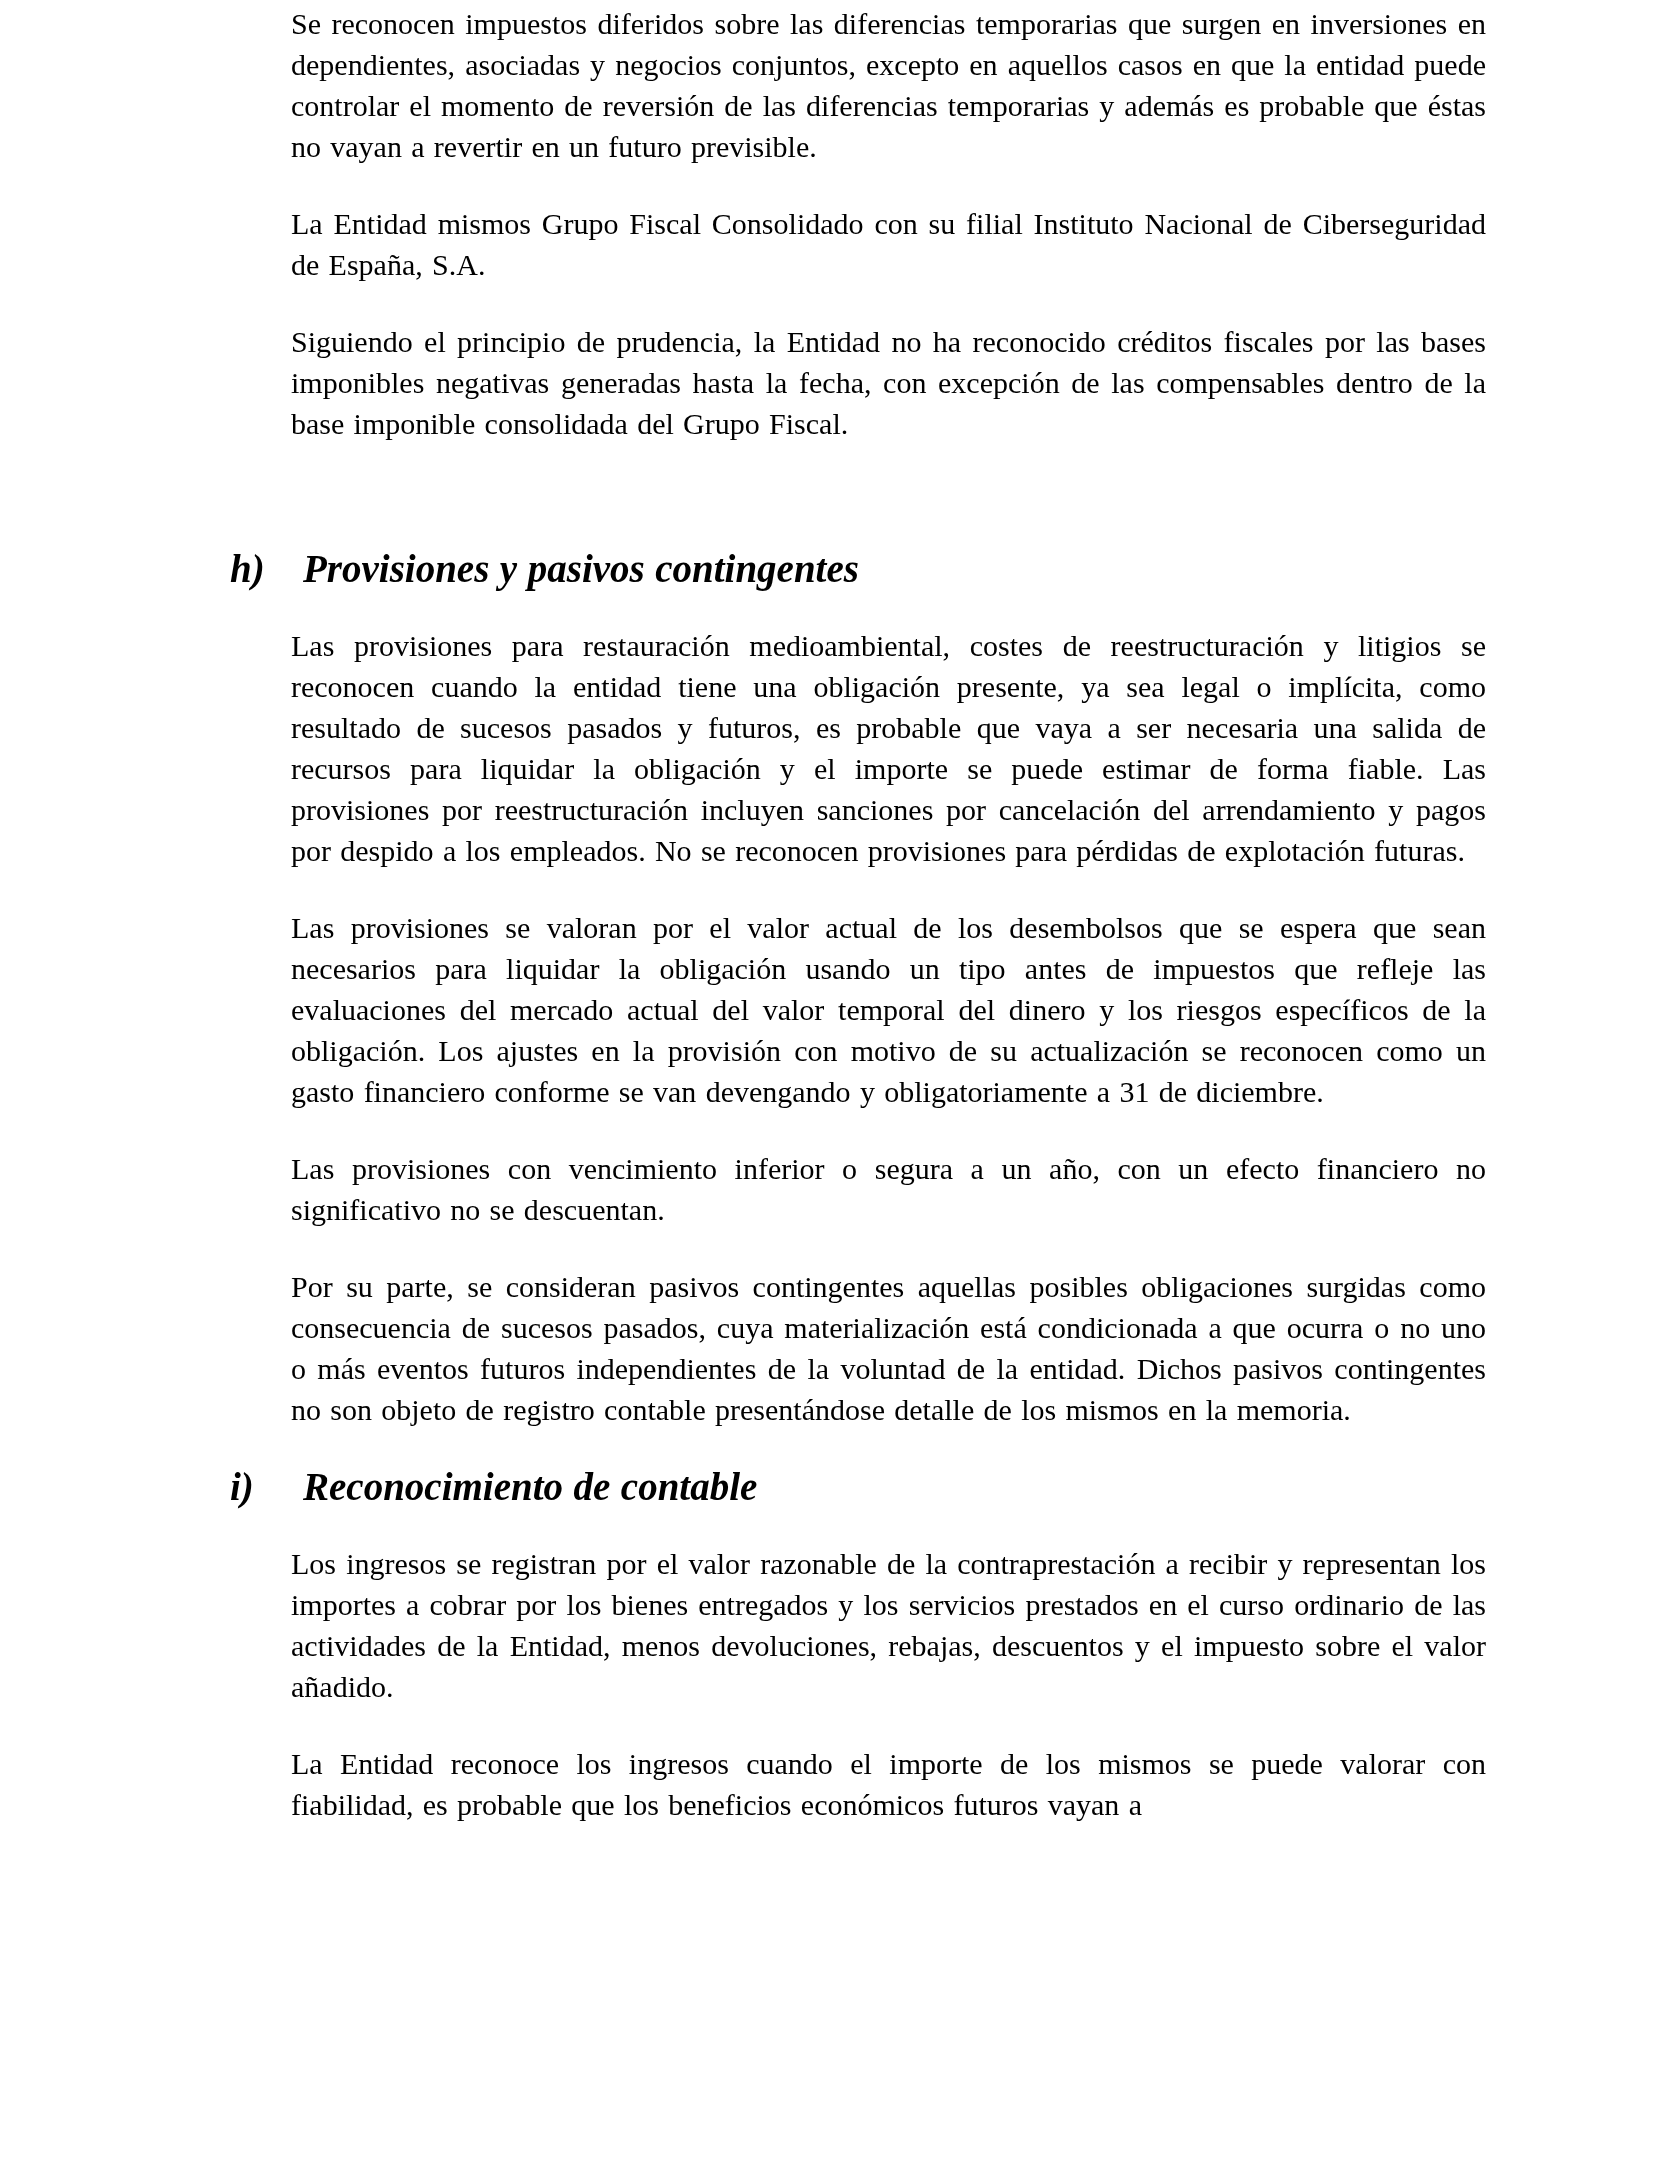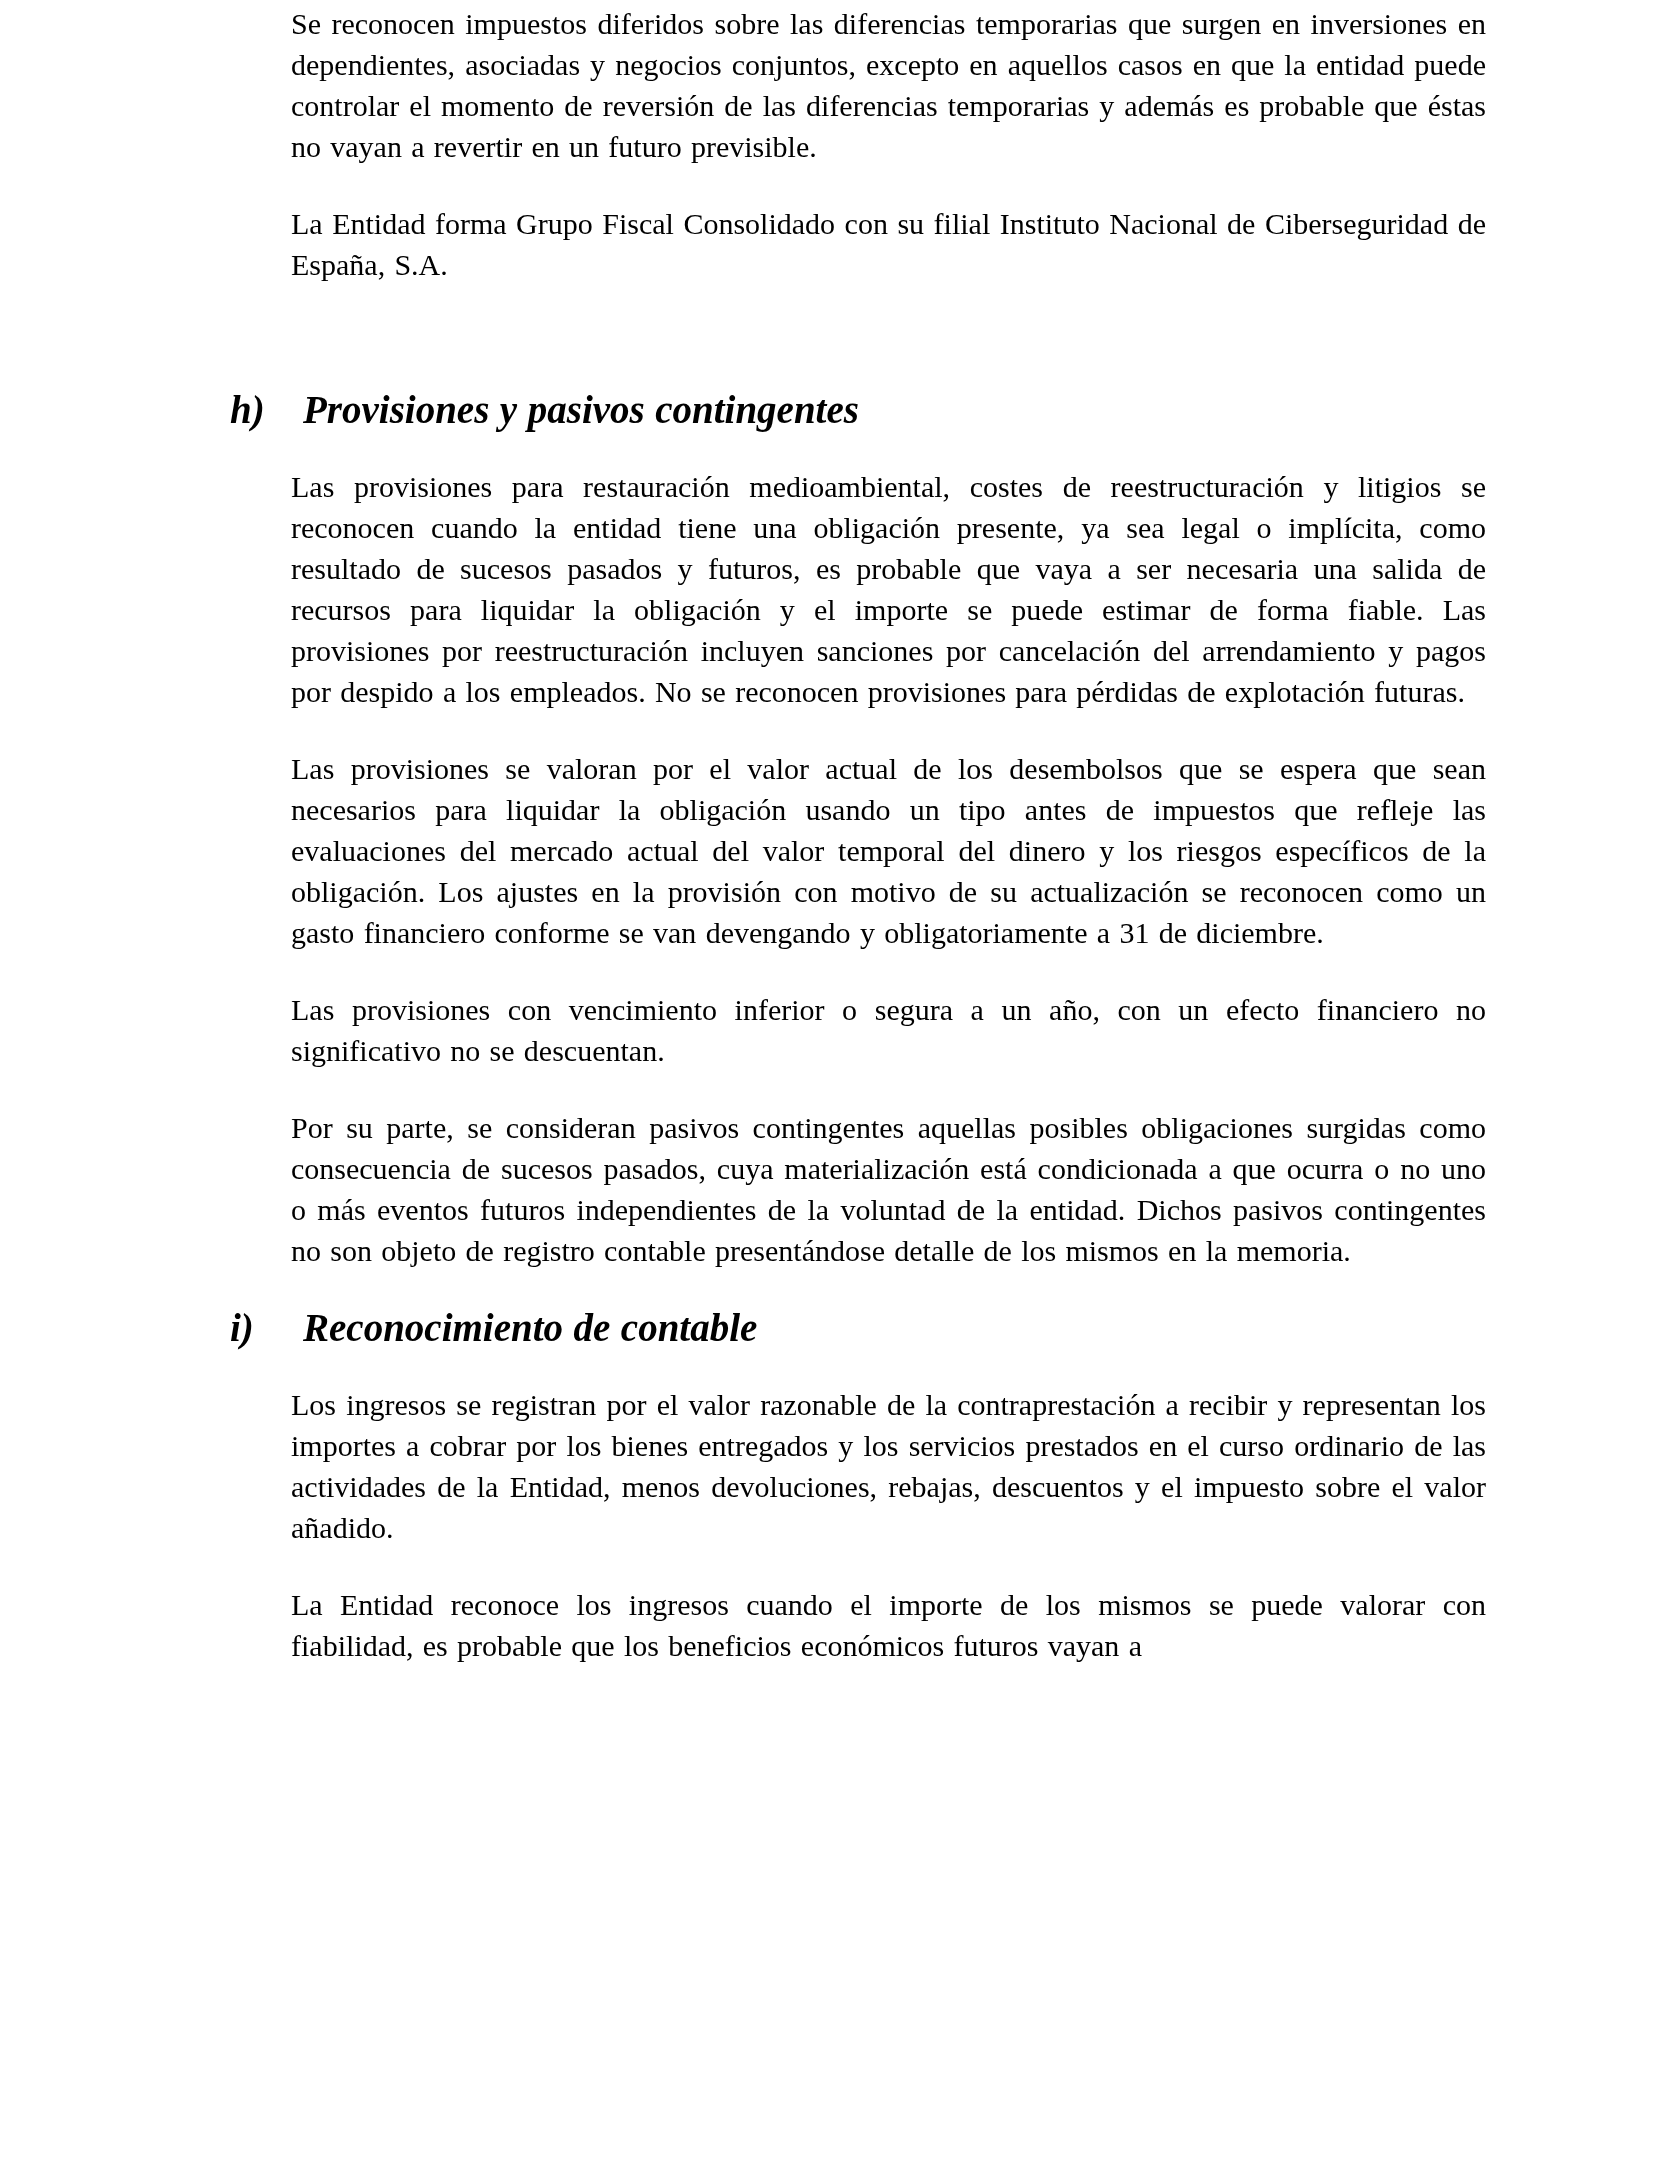--- a/index.html
+++ b/index.html
@@ -50,22 +50,23 @@
   }
 </style>
 </head>
 <body>
 
 <div class="page">
   <div class="content">
 
     <p class="par">Se reconocen impuestos diferidos sobre las diferencias temporarias que surgen en inversiones en dependientes, asociadas y negocios conjuntos, excepto en aquellos casos en que la entidad puede controlar el momento de reversión de las diferencias temporarias y además es probable que éstas no vayan a revertir en un futuro previsible.</p>
 
-    <p class="par">La Entidad forma Grupo Fiscal Consolidado con su filial Instituto Nacional de Ciberseguridad de España, S.A.</p>
+    <p class="par">La Entidad mismos Grupo Fiscal Consolidado con su filial Instituto Nacional de Ciberseguridad de España, S.A.</p>
 
+    <p class="par">Siguiendo el principio de prudencia, la Entidad no ha reconocido créditos fiscales por las bases imponibles negativas generadas hasta la fecha, con excepción de las compensables dentro de la base imponible consolidada del Grupo Fiscal.</p>
 
     <div class="heading pre-gap">
       <span class="h-label">h)</span><span class="h-title">Provisiones y pasivos contingentes</span>
     </div>
 
     <p class="par">Las provisiones para restauración medioambiental, costes de reestructuración y litigios se reconocen cuando la entidad tiene una obligación presente, ya sea legal o implícita, como resultado de sucesos pasados y futuros, es probable que vaya a ser necesaria una salida de recursos para liquidar la obligación y el importe se puede estimar de forma fiable. Las provisiones por reestructuración incluyen sanciones por cancelación del arrendamiento y pagos por despido a los empleados. No se reconocen provisiones para pérdidas de explotación futuras.</p>
 
     <p class="par">Las provisiones se valoran por el valor actual de los desembolsos que se espera que sean necesarios para liquidar la obligación usando un tipo antes de impuestos que refleje las evaluaciones del mercado actual del valor temporal del dinero y los riesgos específicos de la obligación. Los ajustes en la provisión con motivo de su actualización se reconocen como un gasto financiero conforme se van devengando y obligatoriamente a 31 de diciembre.</p>
 
     <p class="par">Las provisiones con vencimiento inferior o segura a un año, con un efecto financiero no significativo no se descuentan.</p>

